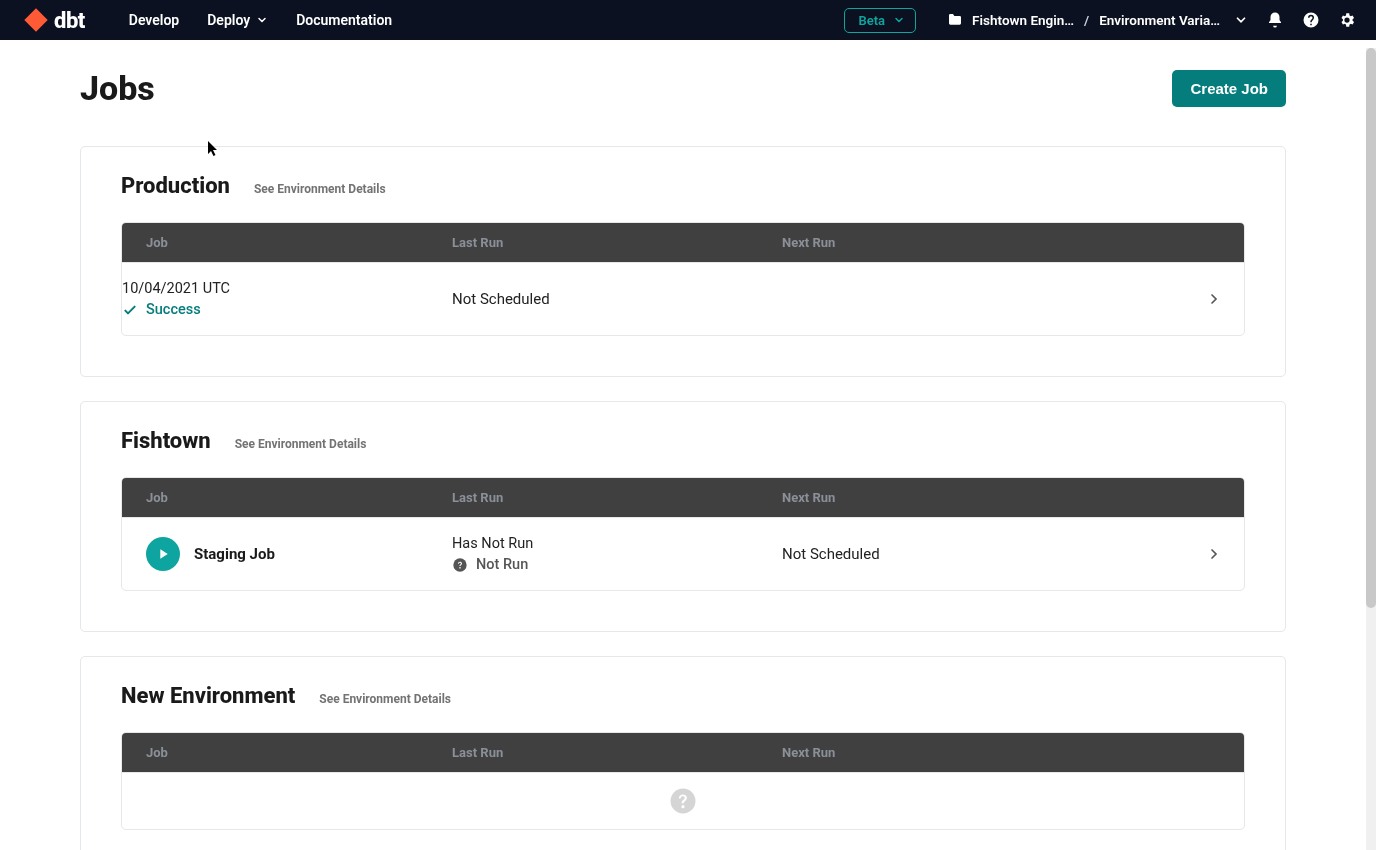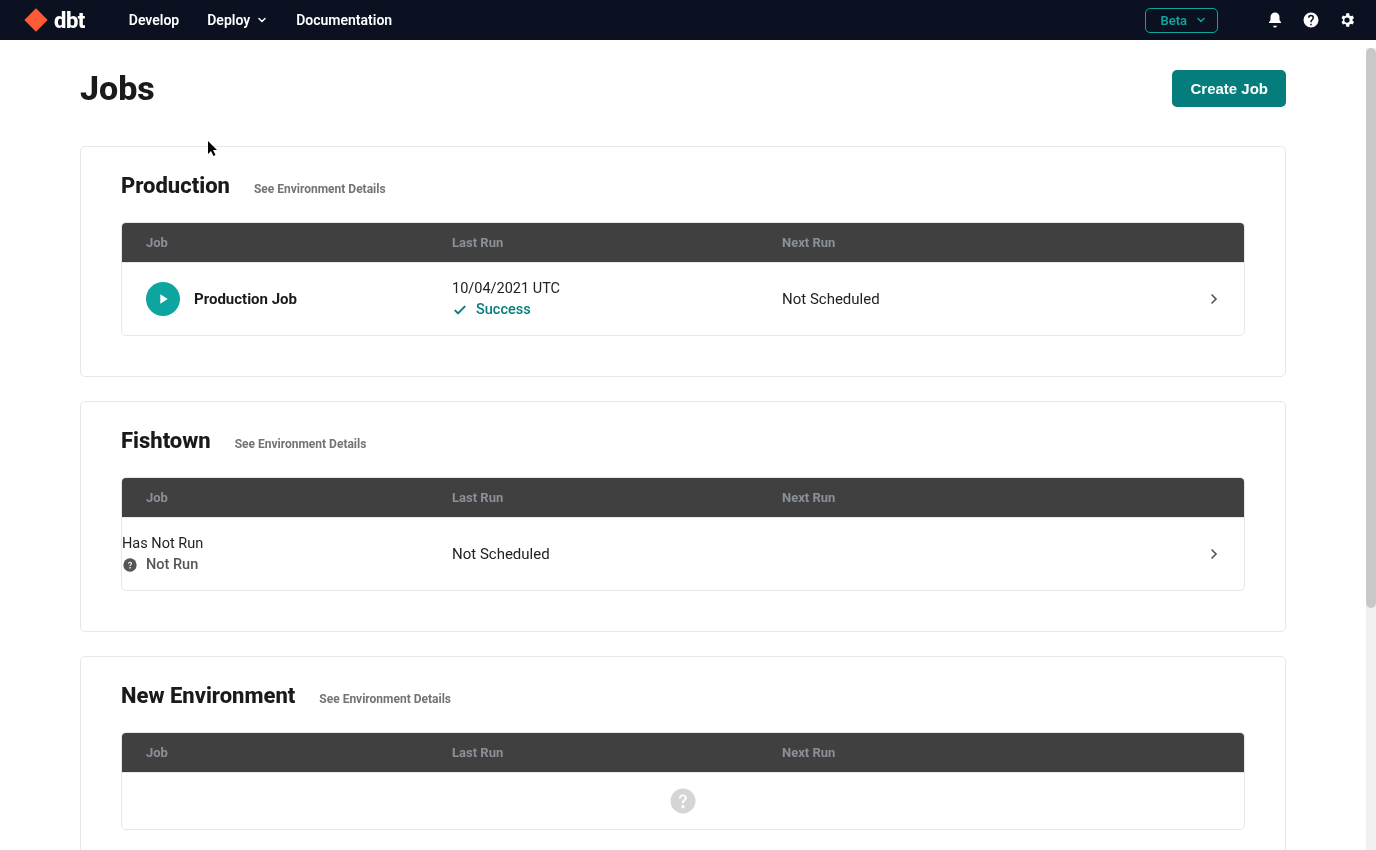--- a/index.html
+++ b/index.html
@@ -96,20 +96,35 @@
 
   <div class="beta-btn">
     <span>Beta</span>
     <span class="chev">
       <svg width="12" height="12" viewBox="0 0 24 24">
           <path d="M6 9l6 6 6-6" stroke="#0ea5a0" stroke-width="3" fill="none" stroke-linecap="round"></path>
         </svg>
     </span>
   </div>
 
+  <div class="crumb-wrap">
+    <span class="folder-ic">
+      <svg width="18" height="16" viewBox="0 0 24 24">
+          <path fill="#fff" d="M3 5a2 2 0 012-2h4l2 3h8a2 2 0 012 2v9a2 2 0 01-2 2H5a2 2 0 01-2-2V5z"></path>
+        </svg>
+    </span>
+    <span class="crumb-org">Fishtown Engin…</span>
+    <span class="crumb-sep">/</span>
+    <span class="crumb-env">Environment Varia…</span>
+    <span class="crumb-chev">
+      <svg width="14" height="14" viewBox="0 0 24 24">
+          <path d="M6 9l6 6 6-6" stroke="#fff" stroke-width="3" fill="none" stroke-linecap="round"></path>
+        </svg>
+    </span>
+  </div>
 
   <span class="nav-ic">
     <svg width="18" height="18" viewBox="0 0 24 24">
         <path fill="#fff" d="M12 2a6 6 0 00-6 6v4l-2 3v1h16v-1l-2-3V8a6 6 0 00-6-6zm0 20a2.5 2.5 0 002.5-2.5h-5A2.5 2.5 0 0012 22z"></path>
       </svg>
   </span>
   <span class="nav-ic">
     <svg width="18" height="18" viewBox="0 0 24 24">
         <path fill="#fff" d="M12 2a10 10 0 100 20 10 10 0 000-20zm1 17h-2v-2h2v2zm1.9-7.3l-.9.9c-.7.7-1 1.2-1 2.4h-2v-.5c0-1.1.4-2 1.2-2.8l1.2-1.2c.4-.4.6-.9.6-1.5a2 2 0 10-4 0H8a4 4 0 118 0c0 .9-.4 1.8-1.1 2.7z"></path>
       </svg>
@@ -133,28 +148,20 @@
       <span class="env-link">See Environment Details</span>
     </div>
     <div class="table">
       <div class="thead">
         <div class="th col-job">Job</div>
         <div class="th col-lastrun">Last Run</div>
         <div class="th col-nextrun">Next Run</div>
         <div class="th col-arrow"></div>
       </div>
       <div class="trow">
-        <div class="col-job job-cell" style="padding-left:24px">
-          <span class="run-btn">
-            <svg width="16" height="16" viewBox="0 0 24 24">
-                <path fill="#fff" d="M8 5v14l11-7z"></path>
-              </svg>
-          </span>
-          <span class="job-name">Production Job</span>
-        </div>
         <div class="col-lastrun lastrun-cell">
           <div class="lastrun-line">10/04/2021 UTC</div>
           <div class="status-line success">
             <span class="status-ic">
               <svg width="16" height="16" viewBox="0 0 24 24">
                   <path d="M5 13l4 4L19 7" stroke="#047d7c" stroke-width="3" fill="none" stroke-linecap="round" stroke-linejoin="round"></path>
                 </svg>
             </span>
             <span>Success</span>
           </div>
@@ -175,20 +182,28 @@
       <span class="env-link">See Environment Details</span>
     </div>
     <div class="table">
       <div class="thead">
         <div class="th col-job">Job</div>
         <div class="th col-lastrun">Last Run</div>
         <div class="th col-nextrun">Next Run</div>
         <div class="th col-arrow"></div>
       </div>
       <div class="trow">
+        <div class="col-job job-cell" style="padding-left:24px">
+          <span class="run-btn">
+            <svg width="16" height="16" viewBox="0 0 24 24">
+                <path fill="#fff" d="M8 5v14l11-7z"></path>
+              </svg>
+          </span>
+          <span class="job-name">Staging Job</span>
+        </div>
         <div class="col-lastrun lastrun-cell">
           <div class="lastrun-line">Has Not Run</div>
           <div class="status-line notrun">
             <span class="status-ic">
               <svg width="16" height="16" viewBox="0 0 24 24">
                   <circle cx="12" cy="12" r="10" fill="#555"></circle>
                   <path fill="#fff" d="M12 17.5a1.2 1.2 0 110-2.4 1.2 1.2 0 010 2.4zm1.4-5.2c-.5.4-.7.7-.7 1.3h-1.6c0-1.2.5-1.9 1.3-2.5.6-.5.9-.8.9-1.4 0-.7-.6-1.2-1.4-1.2-.9 0-1.5.6-1.5 1.5H9c0-1.7 1.3-2.9 3-2.9 1.7 0 2.9 1 2.9 2.5 0 1-.5 1.7-1.5 2.7z"></path>
                 </svg>
             </span>
             <span>Not Run</span>

